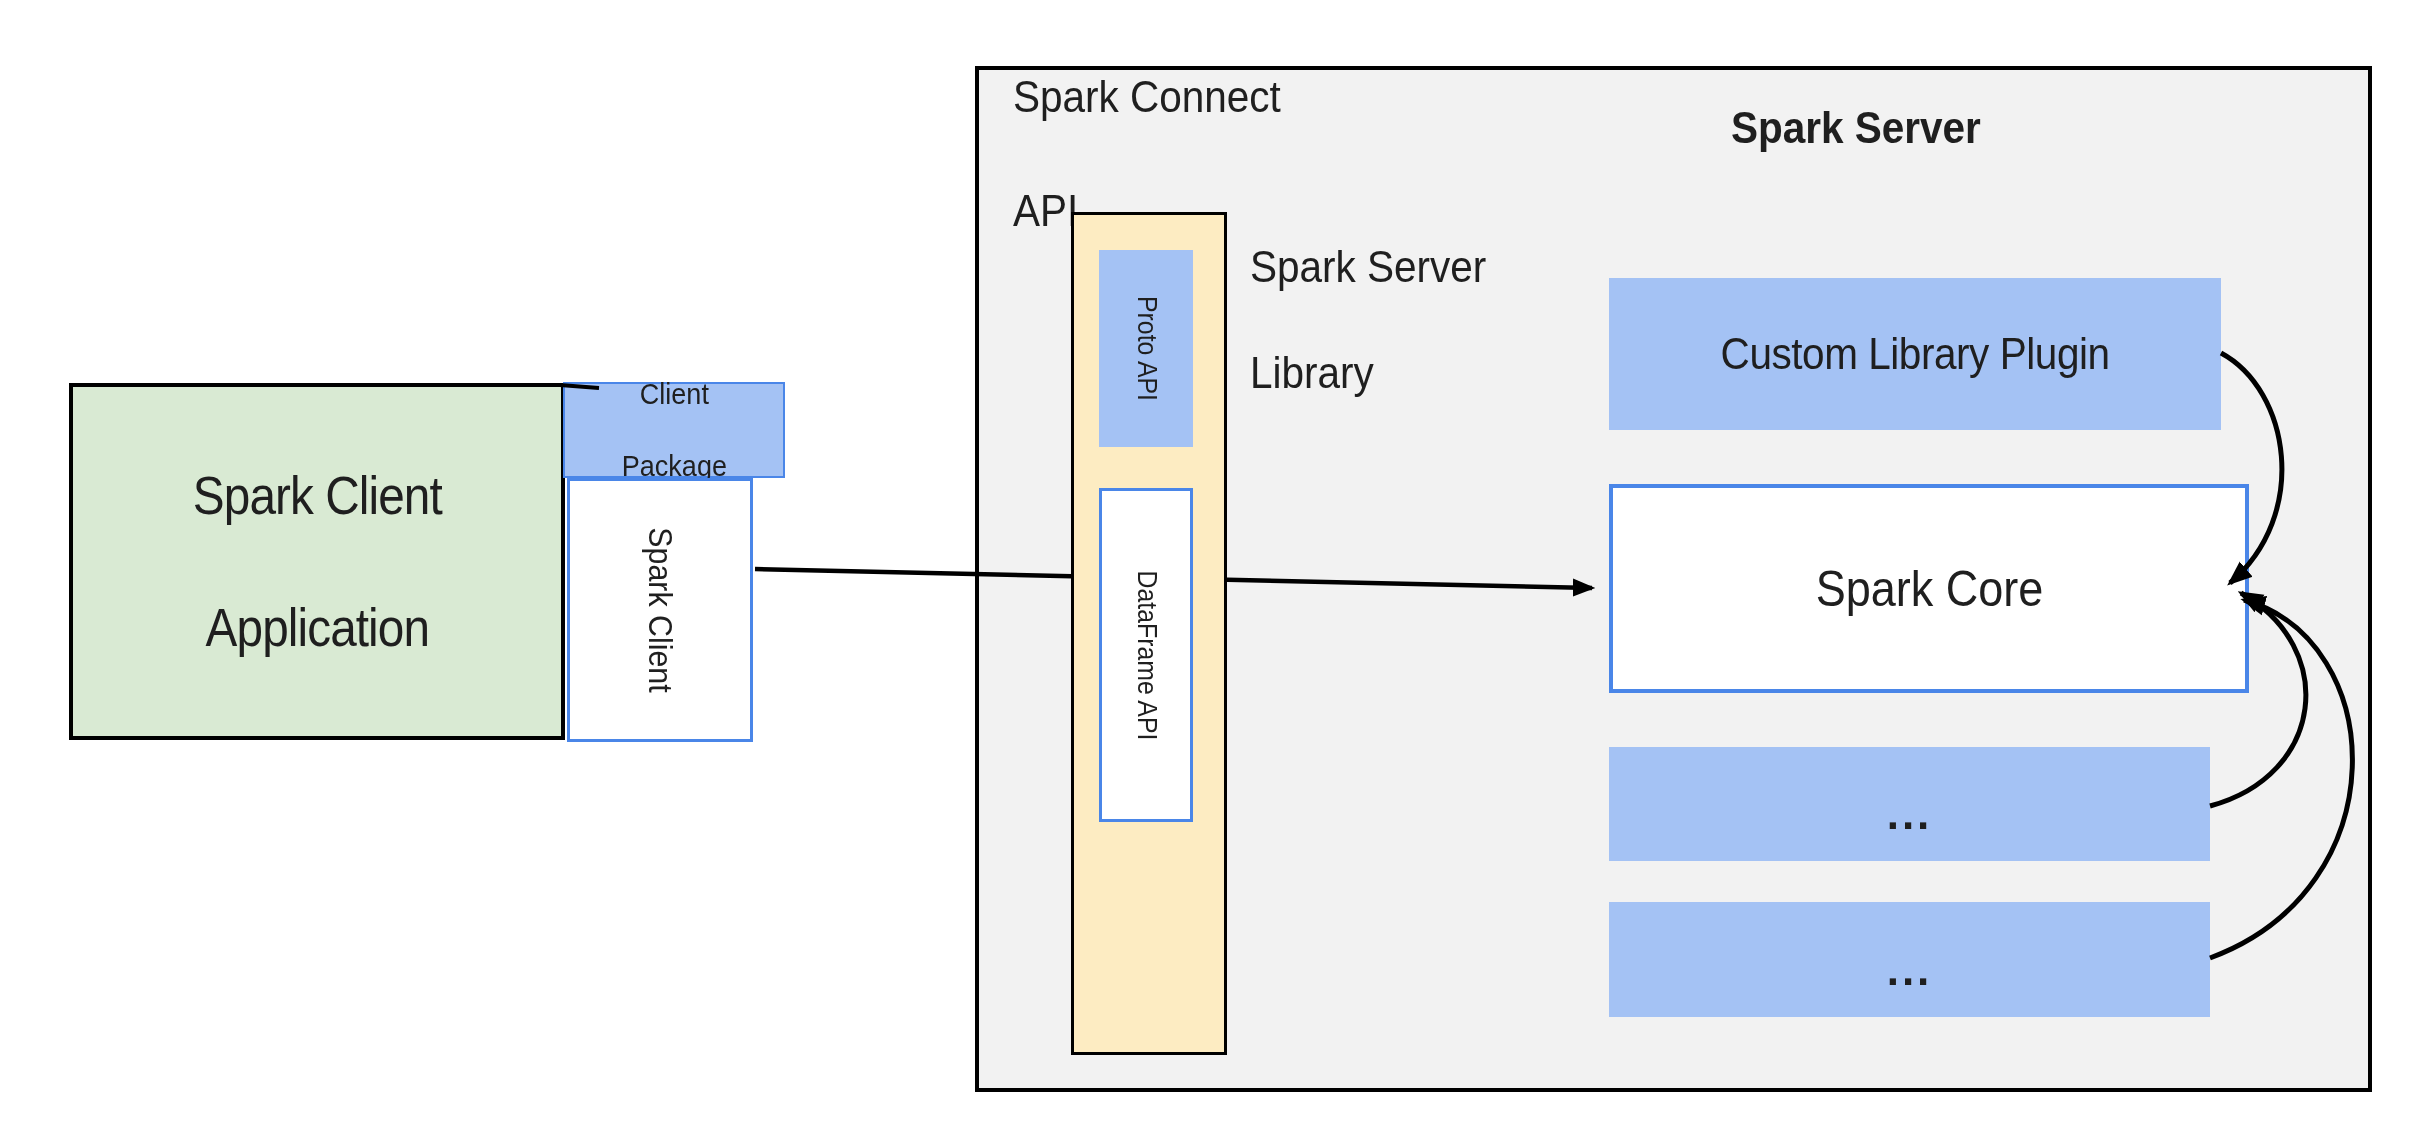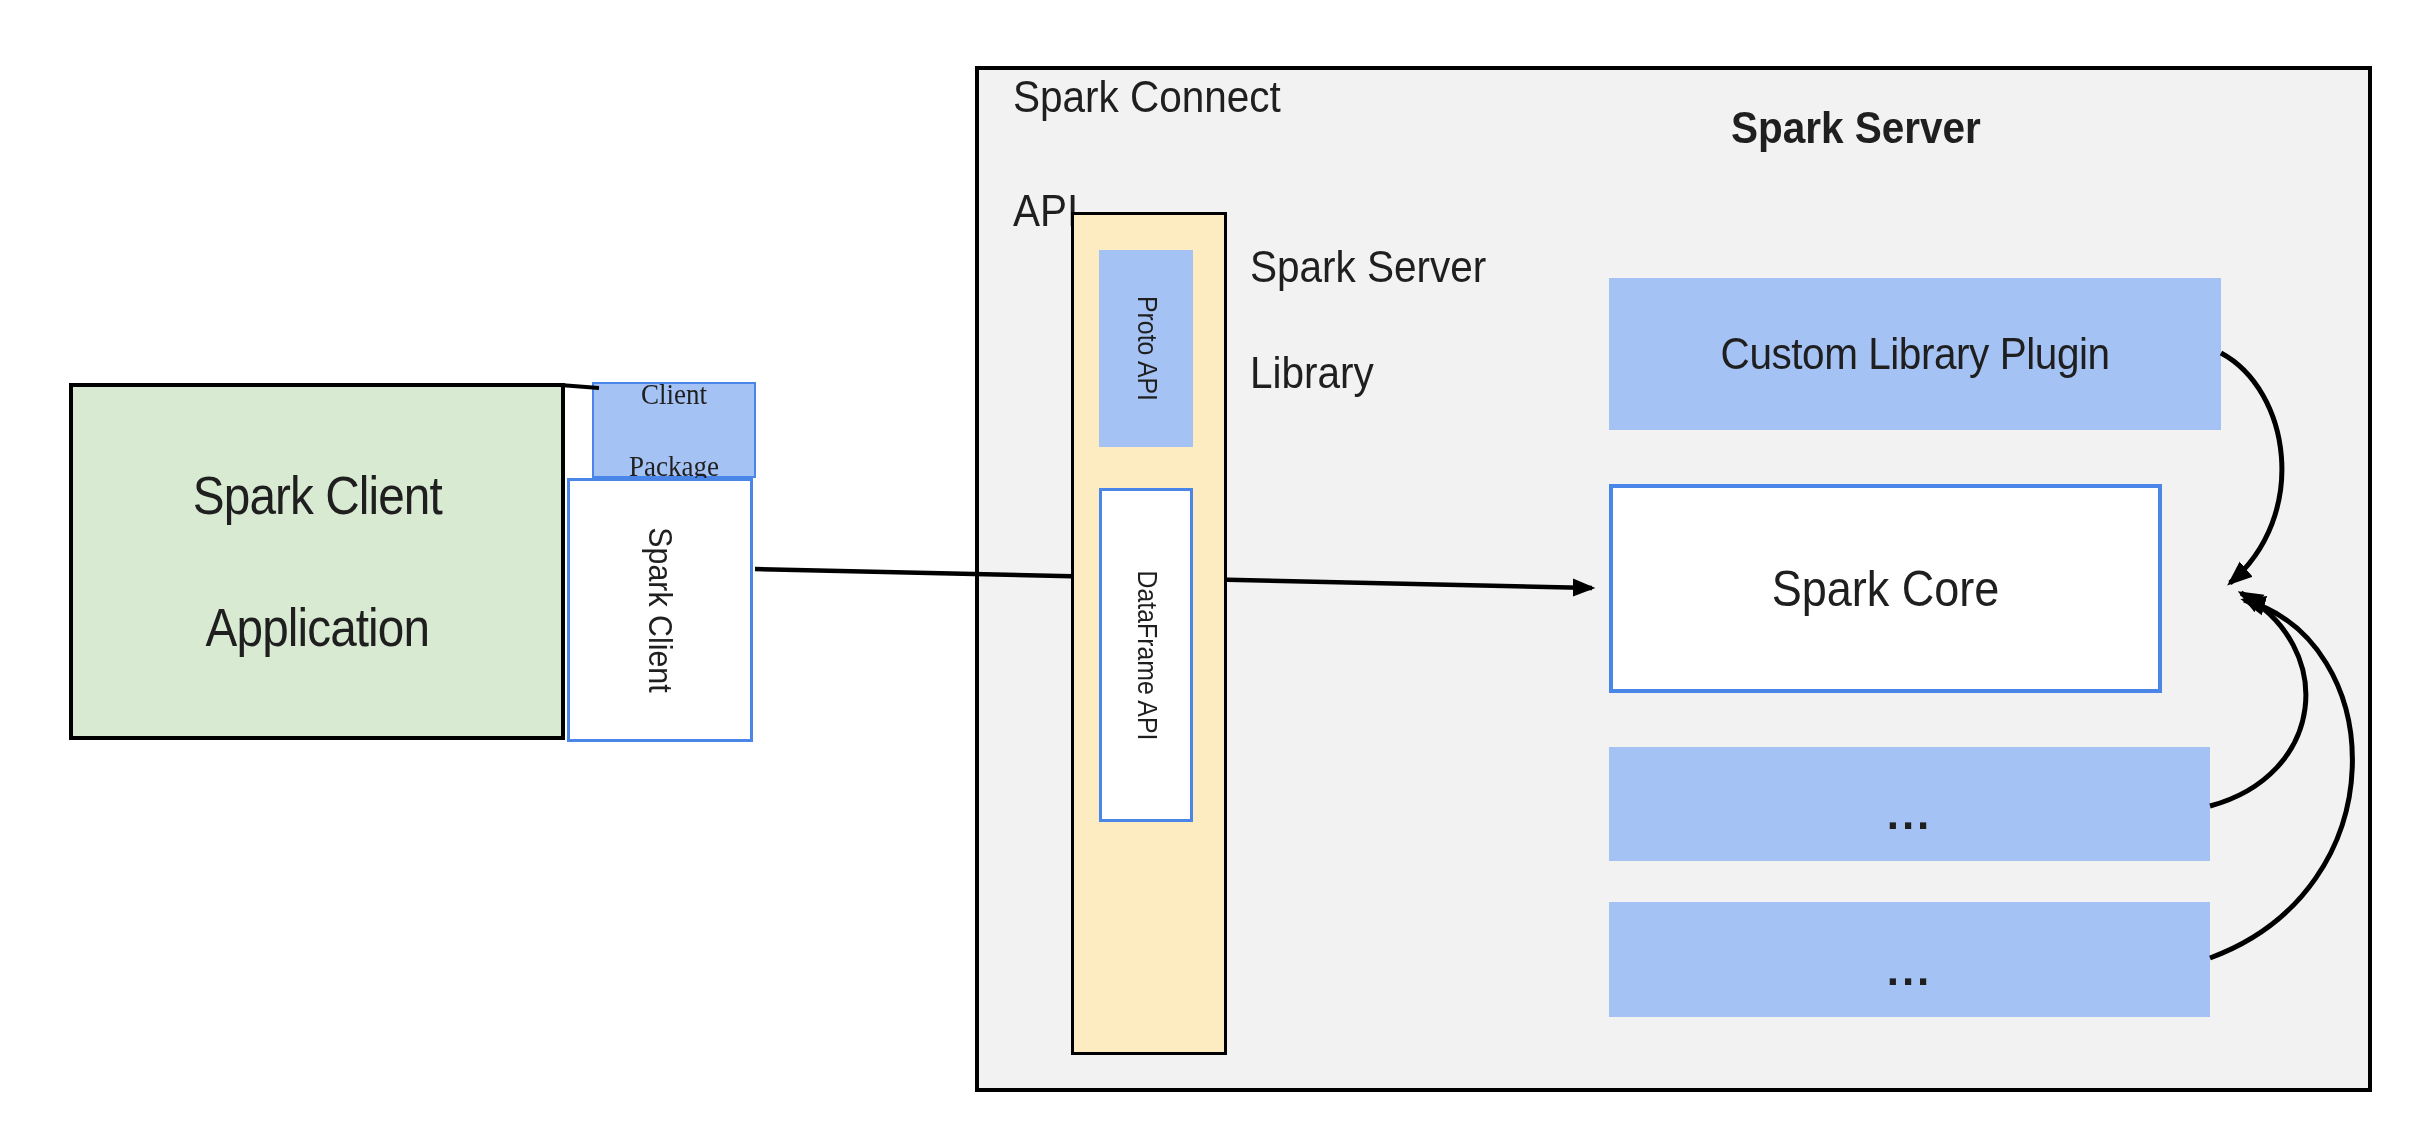--- a/index.html
+++ b/index.html
@@ -14,43 +14,43 @@
   .abs{position:absolute;}
   .box{display:flex;align-items:center;justify-content:center;text-align:center;}
   .cond{display:inline-block;transform:scaleX(0.9);white-space:pre-line;}
   .cond-left{display:inline-block;transform:scaleX(0.9);transform-origin:left center;white-space:pre-line;}
   .rot{display:inline-block;transform:rotate(90deg) scaleX(0.92);white-space:nowrap;}
   svg{position:absolute;left:0;top:0;pointer-events:none;}
 
   
   .green-box{left:69px;top:383px;width:496px;height:357px;background:var(--green-fill);
     border:4px solid var(--black);z-index:2;font-size:53px;line-height:66px;letter-spacing:-1px;}
-  .client-package{left:592px;top:382px;width:164px;height:96px;background:var(--blue-fill);
-    border:2px solid var(--blue-border);z-index:3;font-size:30px;line-height:36px;font-family:Liberation Serif, serif;}
+  .client-package{left:563px;top:382px;width:222px;height:96px;background:var(--blue-fill);
+    border:2px solid var(--blue-border);z-index:3;font-size:30px;line-height:36px;}
   .spark-client{left:567px;top:478px;width:186px;height:264px;background:#fff;
     border:3px solid var(--blue-border);z-index:3;font-size:33px;}
 
   
   .container{left:975px;top:66px;width:1397px;height:1026px;background:var(--container-fill);
     border:4px solid var(--black);z-index:0;}
   .spark-connect-label{left:998px;top:68px;width:320px;z-index:2;font-size:45px;line-height:57px;text-align:left;}
   .spark-server-title{left:1650px;top:100px;width:412px;z-index:2;font-size:45px;line-height:56px;
     font-weight:bold;text-align:center;}
   .yellow-box{left:1071px;top:212px;width:156px;height:843px;background:var(--yellow-fill);
     border:3px solid var(--black);z-index:2;}
   .proto-api{left:1099px;top:250px;width:94px;height:197px;background:var(--blue-fill);
     z-index:3;font-size:27px;}
   .dataframe-api{left:1099px;top:488px;width:94px;height:334px;background:#fff;
     border:3px solid var(--blue-border);z-index:3;font-size:27px;}
   .spark-server-library{left:1250px;top:240px;width:340px;z-index:2;font-size:45px;line-height:53px;text-align:left;}
 
   
   .clp-box{left:1609px;top:278px;width:612px;height:152px;background:var(--blue-fill);
     z-index:2;font-size:45px;letter-spacing:-0.5px;align-items:center;}
-  .spark-core{left:1609px;top:484px;width:553px;height:209px;background:#fff;
+  .spark-core{left:1609px;top:484px;width:640px;height:209px;background:#fff;
     border:4px solid var(--blue-border);z-index:2;font-size:50px;}
   .dots-box1{left:1609px;top:747px;width:601px;height:114px;background:var(--blue-fill);z-index:2;}
   .dots-box2{left:1609px;top:902px;width:601px;height:115px;background:var(--blue-fill);z-index:2;}
   .dots{font-size:44px;font-weight:bold;letter-spacing:3px;transform:translateY(10px);}
 
   .arrow-under{z-index:1;}
   .arrow-over{z-index:4;}
 </style>
 </head>
 <body>

